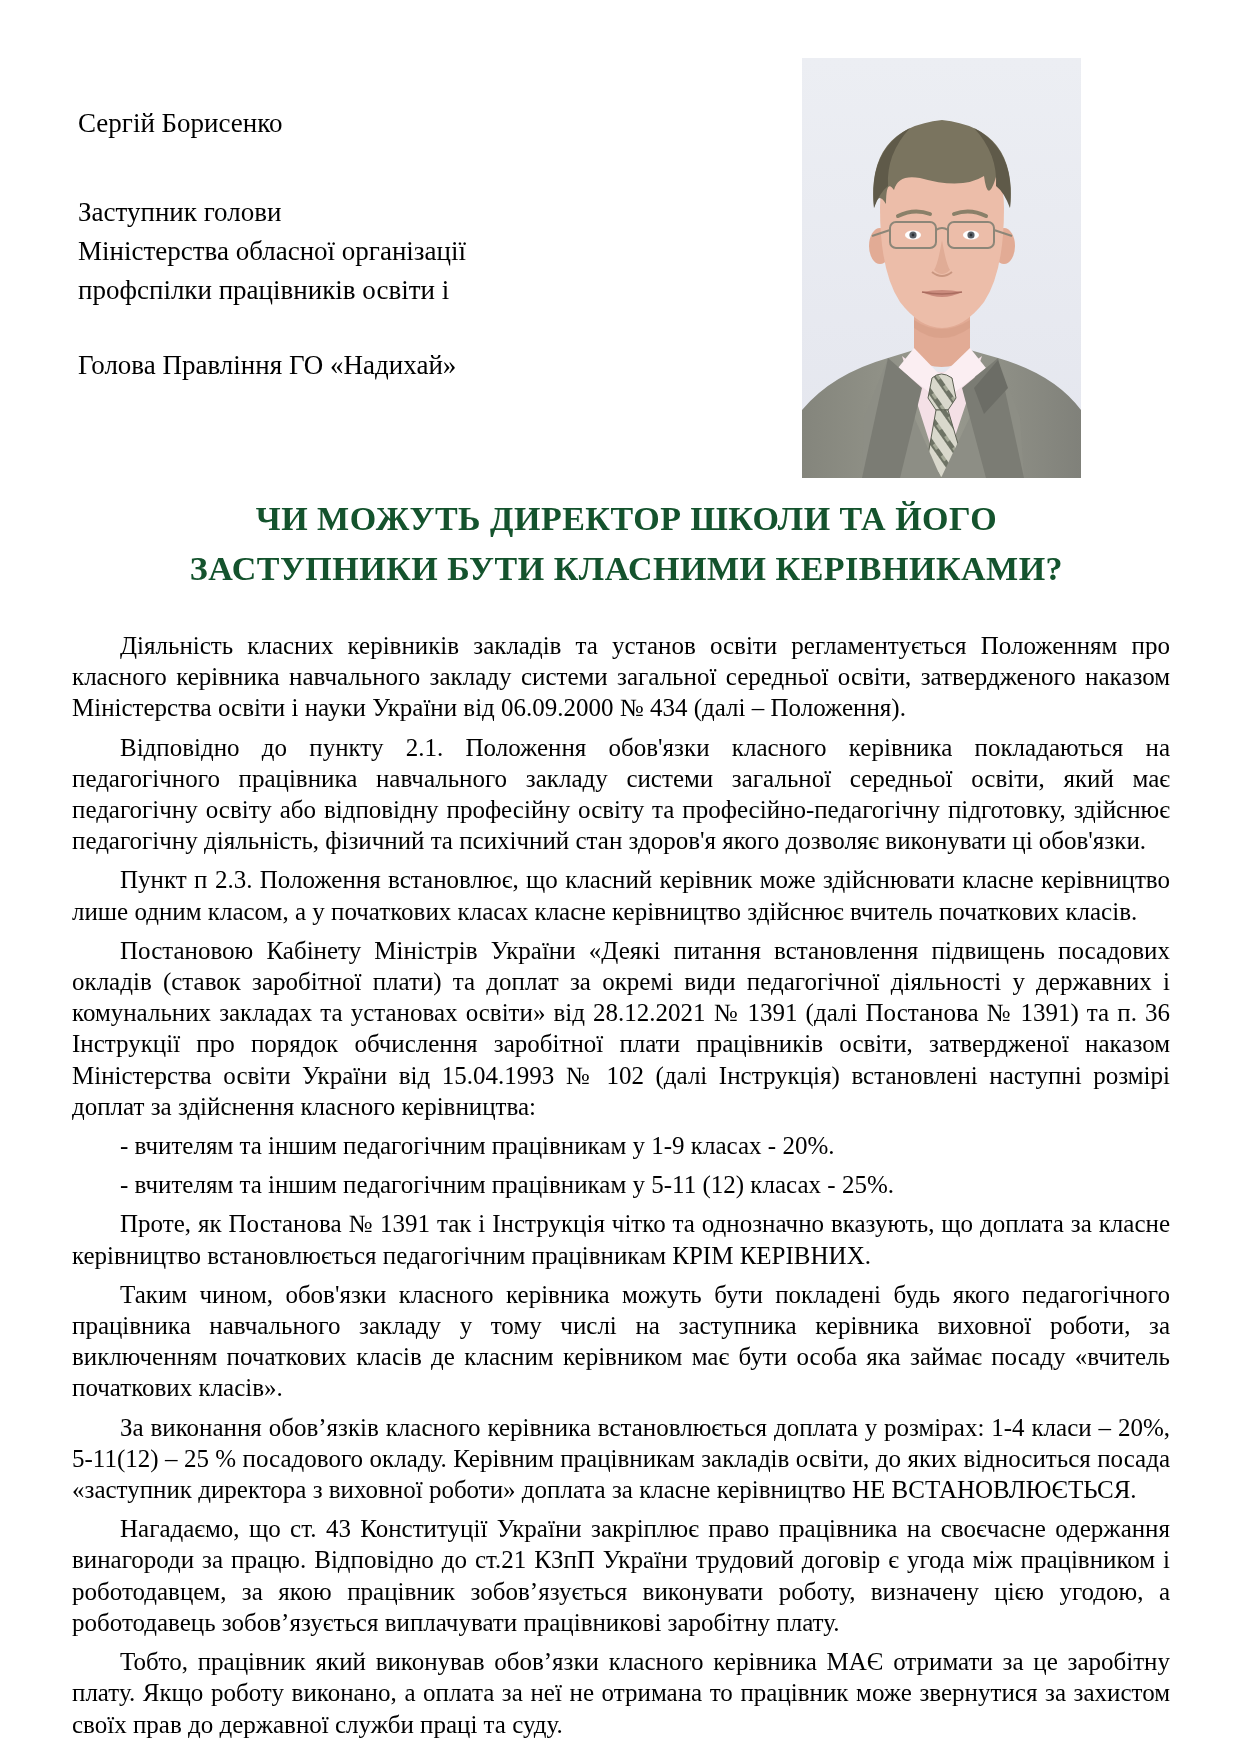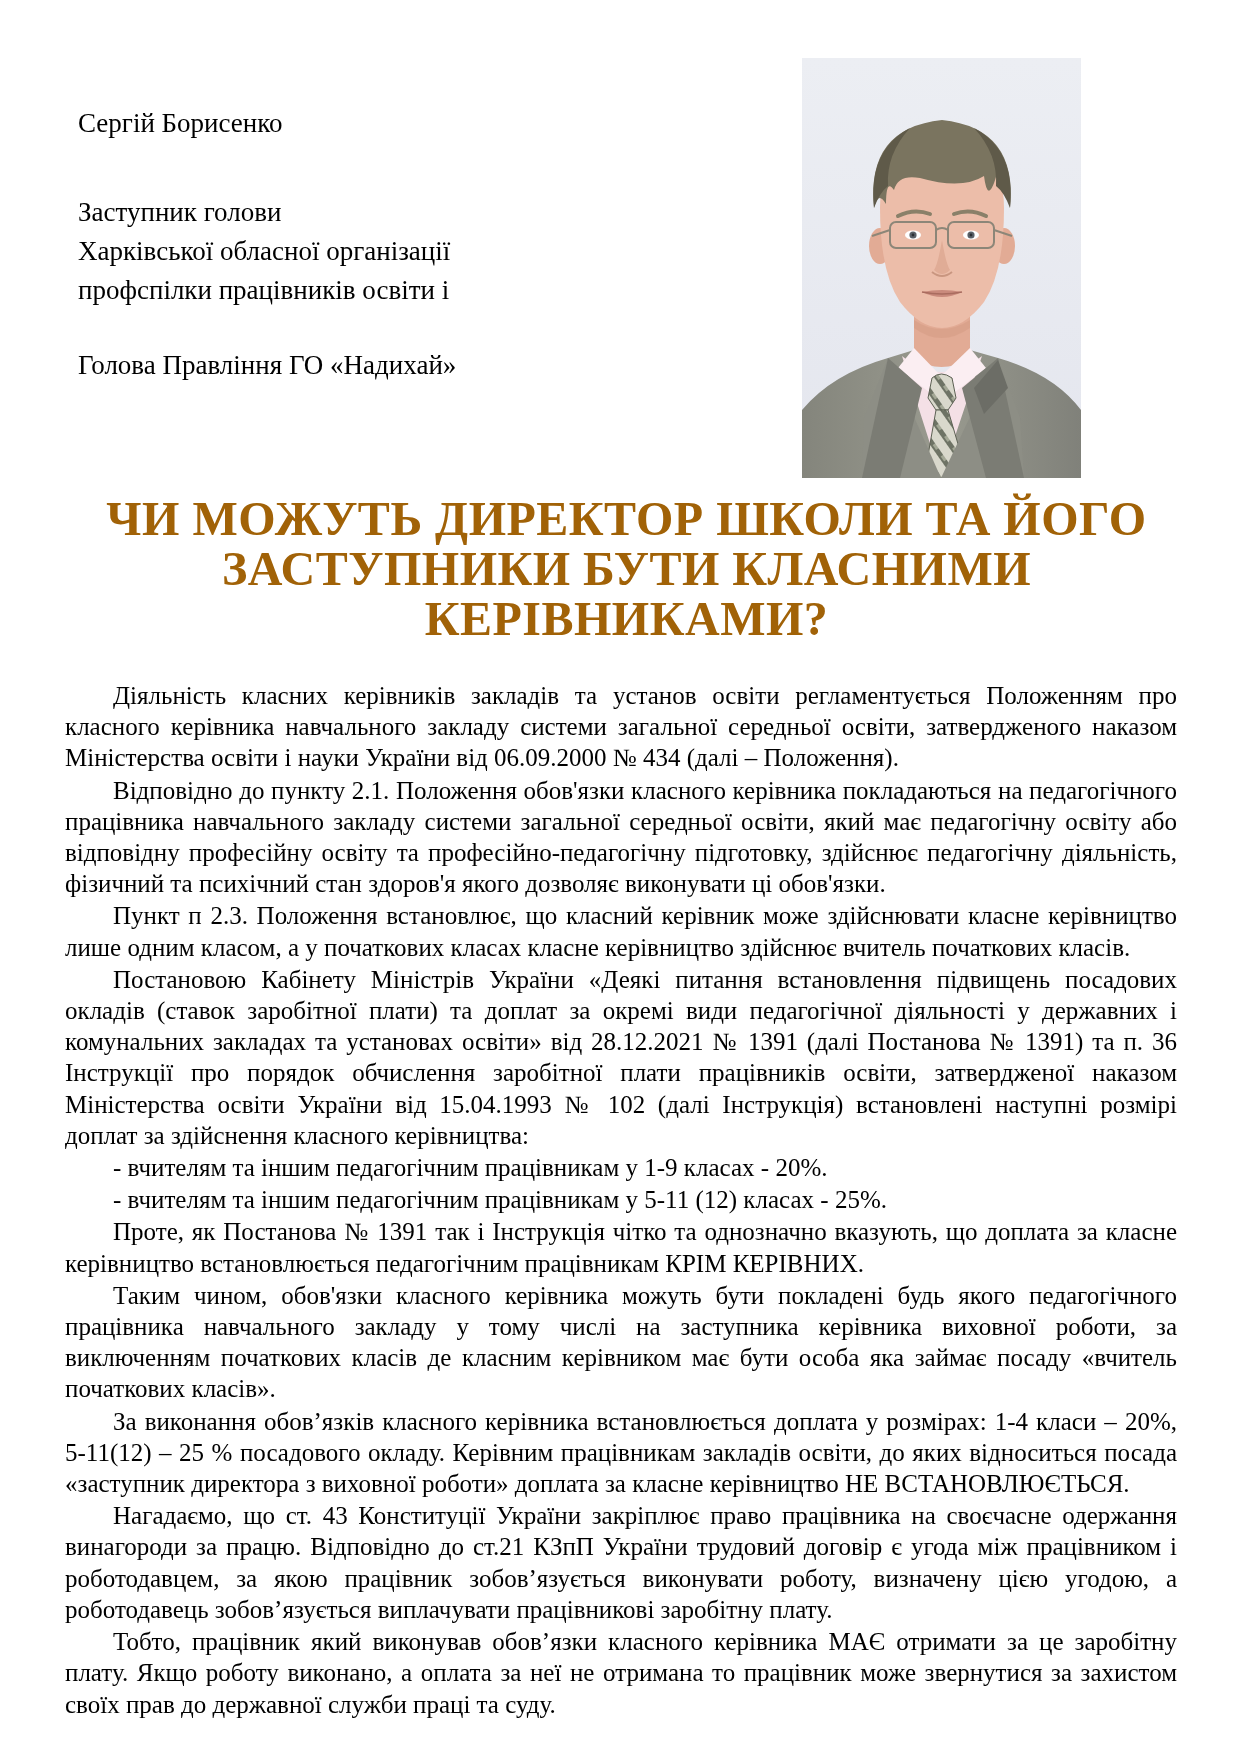--- a/index.html
+++ b/index.html
@@ -40,36 +40,36 @@
     height: 420px;
     overflow: hidden;
   }
   .photo-frame svg { display: block; }
 
   
   h1.doc-heading {
     margin: 0;
     padding: 2px 8px 0 20px;
     text-align: center;
-    font-size: 48px;
+    font-size: 34px;
     line-height: 50px;
     font-weight: bold;
-    color: #a16207;
+    color: #14532d;
     letter-spacing: 0.5px;
     font-family: "Liberation Serif", "DejaVu Serif", serif;
   }
 
   
   .article {
     margin: 36px 63px 0 64px;
     font-size: 25px;
     line-height: 31.2px;
   }
   .article p {
-    margin: 1px;
+    margin: 8px;
     text-indent: 48px;
     text-align: justify;
     text-align-last: left;
     font-family: Liberation Serif, serif;
   }
   .article p.li-line {
     text-align: left;
   }
   .article p.final-note {
     margin-top: 64px;
@@ -78,21 +78,21 @@
 </style>
 </head>
 <body>
 
 <div class="top-section">
 
   <div class="author-block">
     <div class="author-name">Сергій Борисенко</div>
     <div class="author-title">
       <div>Заступник голови</div>
-      <div>Харківської обласної організації</div>
+      <div>Міністерства обласної організації</div>
       <div>профспілки працівників освіти і</div>
     </div>
     <div class="author-role">Голова Правління ГО «Надихай»</div>
   </div>
 
   <div class="photo-frame">
     <svg width="279" height="420" viewBox="0 0 279 420" xmlns="http://www.w3.org/2000/svg">
       <defs>
         <linearGradient id="bgGrad" x1="0" y1="0" x2="0" y2="1">
           <stop offset="0" stop-color="#eceef3"></stop>

